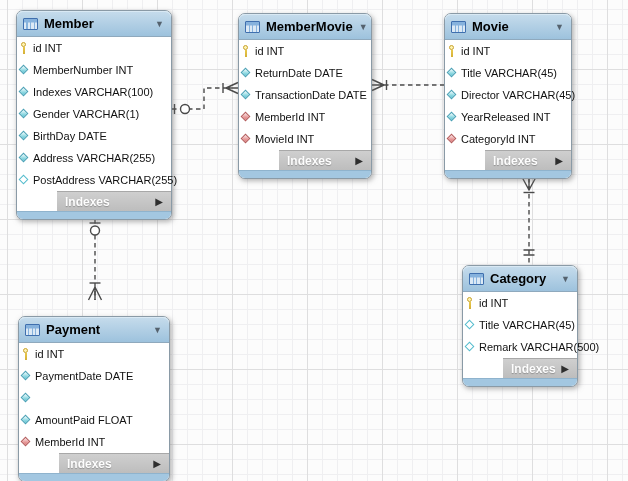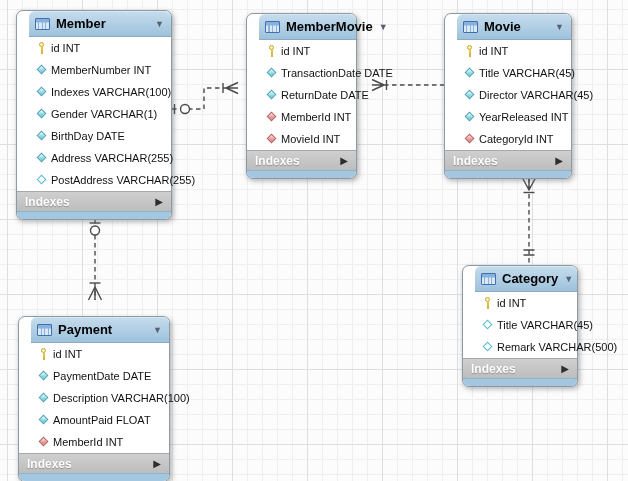--- a/index.html
+++ b/index.html
@@ -22,33 +22,32 @@
     position:absolute;box-sizing:border-box;
     border:1px solid #8a9aa6;border-radius:7px;background:#ffffff;
     box-shadow:1.5px 2px 5px rgba(110,110,110,.5);
   }
   .thead{
     height:26px;display:flex;align-items:center;gap:6px;
     padding:0 7px 0 6px;box-sizing:border-box;
     background:linear-gradient(#c6dcec,#9dc2dd);
     border-bottom:1px solid #8fa9bd;border-radius:6px 6px 0 0;
     box-shadow:inset 0 1px 0 #d9e9f4;
-    margin-left:12px;
   }
   .table-icon{
     width:15px;height:12px;flex:none;box-sizing:border-box;
     border:1px solid #3f6fae;border-radius:1px;
     background:
       linear-gradient(#86b2dd,#86b2dd) top/100% 3.5px no-repeat,
       repeating-linear-gradient(to right,#dce9f5 0 2.5px,#86b2dd 2.5px 3.5px);
   }
   .tname{flex:1;font-size:13px;font-weight:bold;color:#000;white-space:nowrap;}
   .collapse{font-size:9px;color:#55626e;flex:none;}
 
-  .row{height:22px;display:flex;align-items:center;padding-left:19px;}
+  .row{height:22px;display:flex;align-items:center;padding-left:1px;}
   .col-label{font-size:11px;color:#111;white-space:nowrap;}
   .col-icon{width:12px;height:13px;position:relative;margin-right:3px;flex:none;}
   .col-icon[data-icon="key"]::before{
     content:"";position:absolute;left:2.5px;top:0.5px;width:5px;height:5px;
     border:1.5px solid #c9a32e;border-radius:50%;background:#fdf3b3;box-sizing:border-box;
   }
   .col-icon[data-icon="key"]::after{
     content:"";position:absolute;left:4.5px;top:5px;width:2.5px;height:7px;
     background:linear-gradient(#e8c84a,#d4af37);
     box-shadow:2px 2px 0 -1px #d4af37,2px 4px 0 -1px #d4af37;
@@ -67,21 +66,21 @@
     background:#ffffff;border:1px solid #54bccd;
   }
   .col-icon[data-icon="diamond-fk"]::before{
     background:linear-gradient(135deg,#f8dede 10%,#e79898 60%,#dd7f7f);
     border:1px solid #b35b5b;
   }
 
   .indexes{
     height:20px;display:flex;align-items:center;padding:0 8px;box-sizing:border-box;
     background:linear-gradient(#cfcfcf,#bdbdbd);border-top:1px solid #a8a8a8;
-    color:#fdfdfd;font-weight:bold;font-size:12px;text-shadow:0 1px 1px #909090;
+    color:#fdfdfd;font-weight:bold;font-size:12px;text-shadow:0 1px 1px #909090;margin-left:40px;
   }
   .idx-arrow{margin-left:auto;color:#2e2e2e;font-size:10px;text-shadow:none;}
   .strip{height:7px;background:#a3c7e1;border-top:1px solid #8fb3cd;border-radius:0 0 6px 6px;}
 </style>
 </head>
 <body>
 
 <svg class="rel-layer" viewBox="0 0 628 481" xmlns="http://www.w3.org/2000/svg">
   <g fill="none" stroke-width="1.4" stroke="#4a4a4a">
     <path class="dash" d="M172,109 H204 V88 H226"></path>
@@ -147,40 +146,40 @@
       <span class="col-label">PostAddress VARCHAR(255)</span>
     </div>
   </div>
   <div class="indexes">
     <span>Indexes</span>
     <span class="idx-arrow">▶</span>
   </div>
   <div class="strip"></div>
 </div>
 
-<div class="table" style="left:246px;top:13px;width:111px;">
+<div class="table" style="left:238px;top:13px;width:134px;">
   <div class="thead">
     <span class="table-icon"></span>
     <span class="tname">MemberMovie</span>
     <span class="collapse">▼</span>
   </div>
   <div class="tbody">
     <div class="row">
       <span class="col-icon" data-icon="key"></span>
       <span class="col-label">id INT</span>
     </div>
     <div class="row">
       <span class="col-icon" data-icon="diamond"></span>
+      <span class="col-label">ReturnDate DATE</span>
+    </div>
+    <div class="row">
+      <span class="col-icon" data-icon="diamond"></span>
       <span class="col-label">TransactionDate DATE</span>
     </div>
     <div class="row">
-      <span class="col-icon" data-icon="diamond"></span>
-      <span class="col-label">ReturnDate DATE</span>
-    </div>
-    <div class="row">
       <span class="col-icon" data-icon="diamond-fk"></span>
       <span class="col-label">MemberId INT</span>
     </div>
     <div class="row">
       <span class="col-icon" data-icon="diamond-fk"></span>
       <span class="col-label">MovieId INT</span>
     </div>
   </div>
   <div class="indexes">
     <span>Indexes</span>
@@ -234,21 +233,20 @@
     <div class="row">
       <span class="col-icon" data-icon="key"></span>
       <span class="col-label">id INT</span>
     </div>
     <div class="row">
       <span class="col-icon" data-icon="diamond"></span>
       <span class="col-label">PaymentDate DATE</span>
     </div>
     <div class="row">
       <span class="col-icon" data-icon="diamond"></span>
-      <span class="col-label">Description VARCHAR(100)</span>
     </div>
     <div class="row">
       <span class="col-icon" data-icon="diamond"></span>
       <span class="col-label">AmountPaid FLOAT</span>
     </div>
     <div class="row">
       <span class="col-icon" data-icon="diamond-fk"></span>
       <span class="col-label">MemberId INT</span>
     </div>
   </div>

